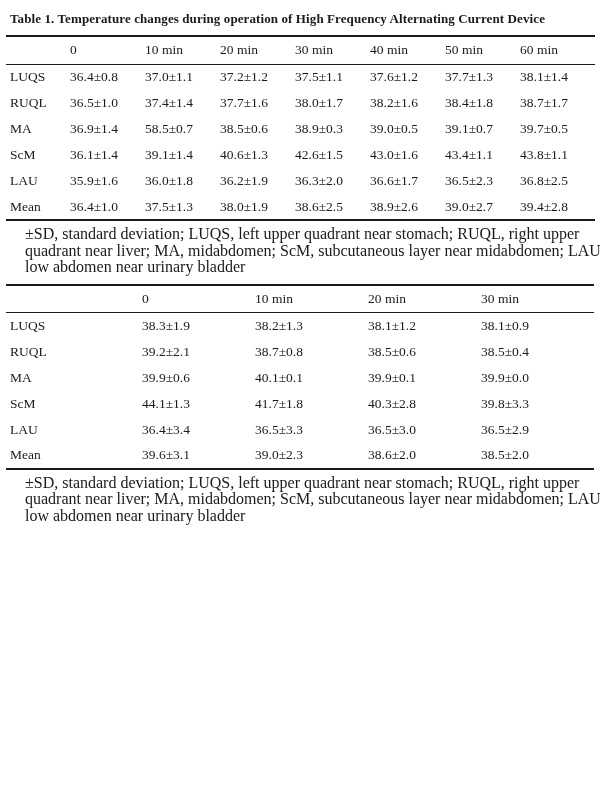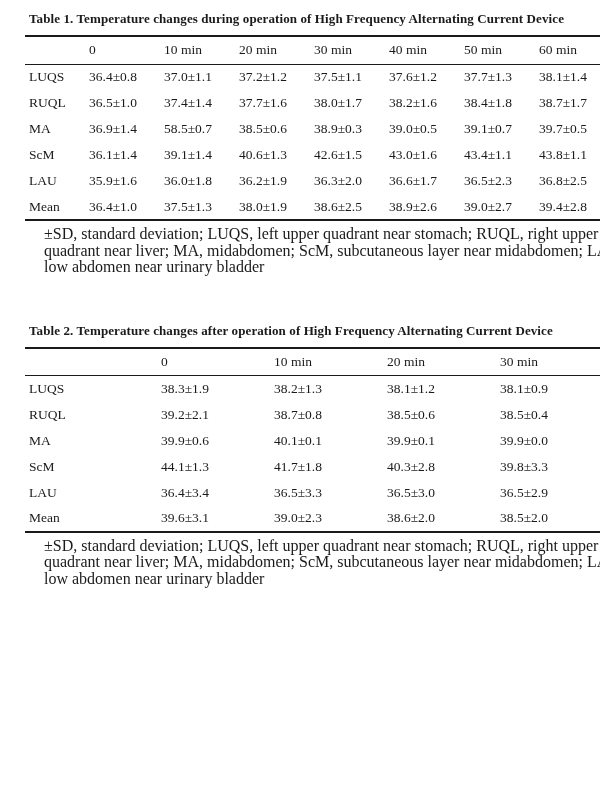--- a/index.html
+++ b/index.html
@@ -4,21 +4,21 @@
 <style>
   * { box-sizing: border-box; }
   html, body { margin: 0; padding: 0; }
   body {
     width: 600px; height: 799px;
     background: #ffffff;
     color: #1a1a1a;
     font-family: "Liberation Serif", serif;
     overflow: hidden;
   }
-  .page { padding: 8px 6px 0 25px; }
+  .page { padding: 8px 6px 0 6px; }
   .table-title {
     font-size: 13px;
     font-weight: bold;
     line-height: 16px;
     margin: 0;
     padding: 3px 0 0 4px;
     letter-spacing: 0.1px;
   }
   .title-2 { margin-top: 44px; }
   table.data {
@@ -139,21 +139,20 @@
         <td>38.6±2.5</td>
         <td>38.9±2.6</td>
         <td>39.0±2.7</td>
         <td>39.4±2.8</td>
       </tr>
     </tbody>
   </table>
 
   <p class="footnote">±SD, standard deviation; LUQS, left upper quadrant near stomach; RUQL, right upper quadrant near liver; MA, midabdomen; ScM, subcutaneous layer near midabdomen; LAU, low abdomen near urinary bladder</p>
 
-  <p class="table-title title-2">Table 2. Temperature changes after operation of High Frequency Alternating Current Device</p>
 
   <table class="data" id="table2">
     <colgroup>
       <col style="width:136px">
       <col style="width:113px">
         <col style="width:113px">
       <col style="width:113px">
         <col style="width:113px">
     </colgroup>
     <thead>

